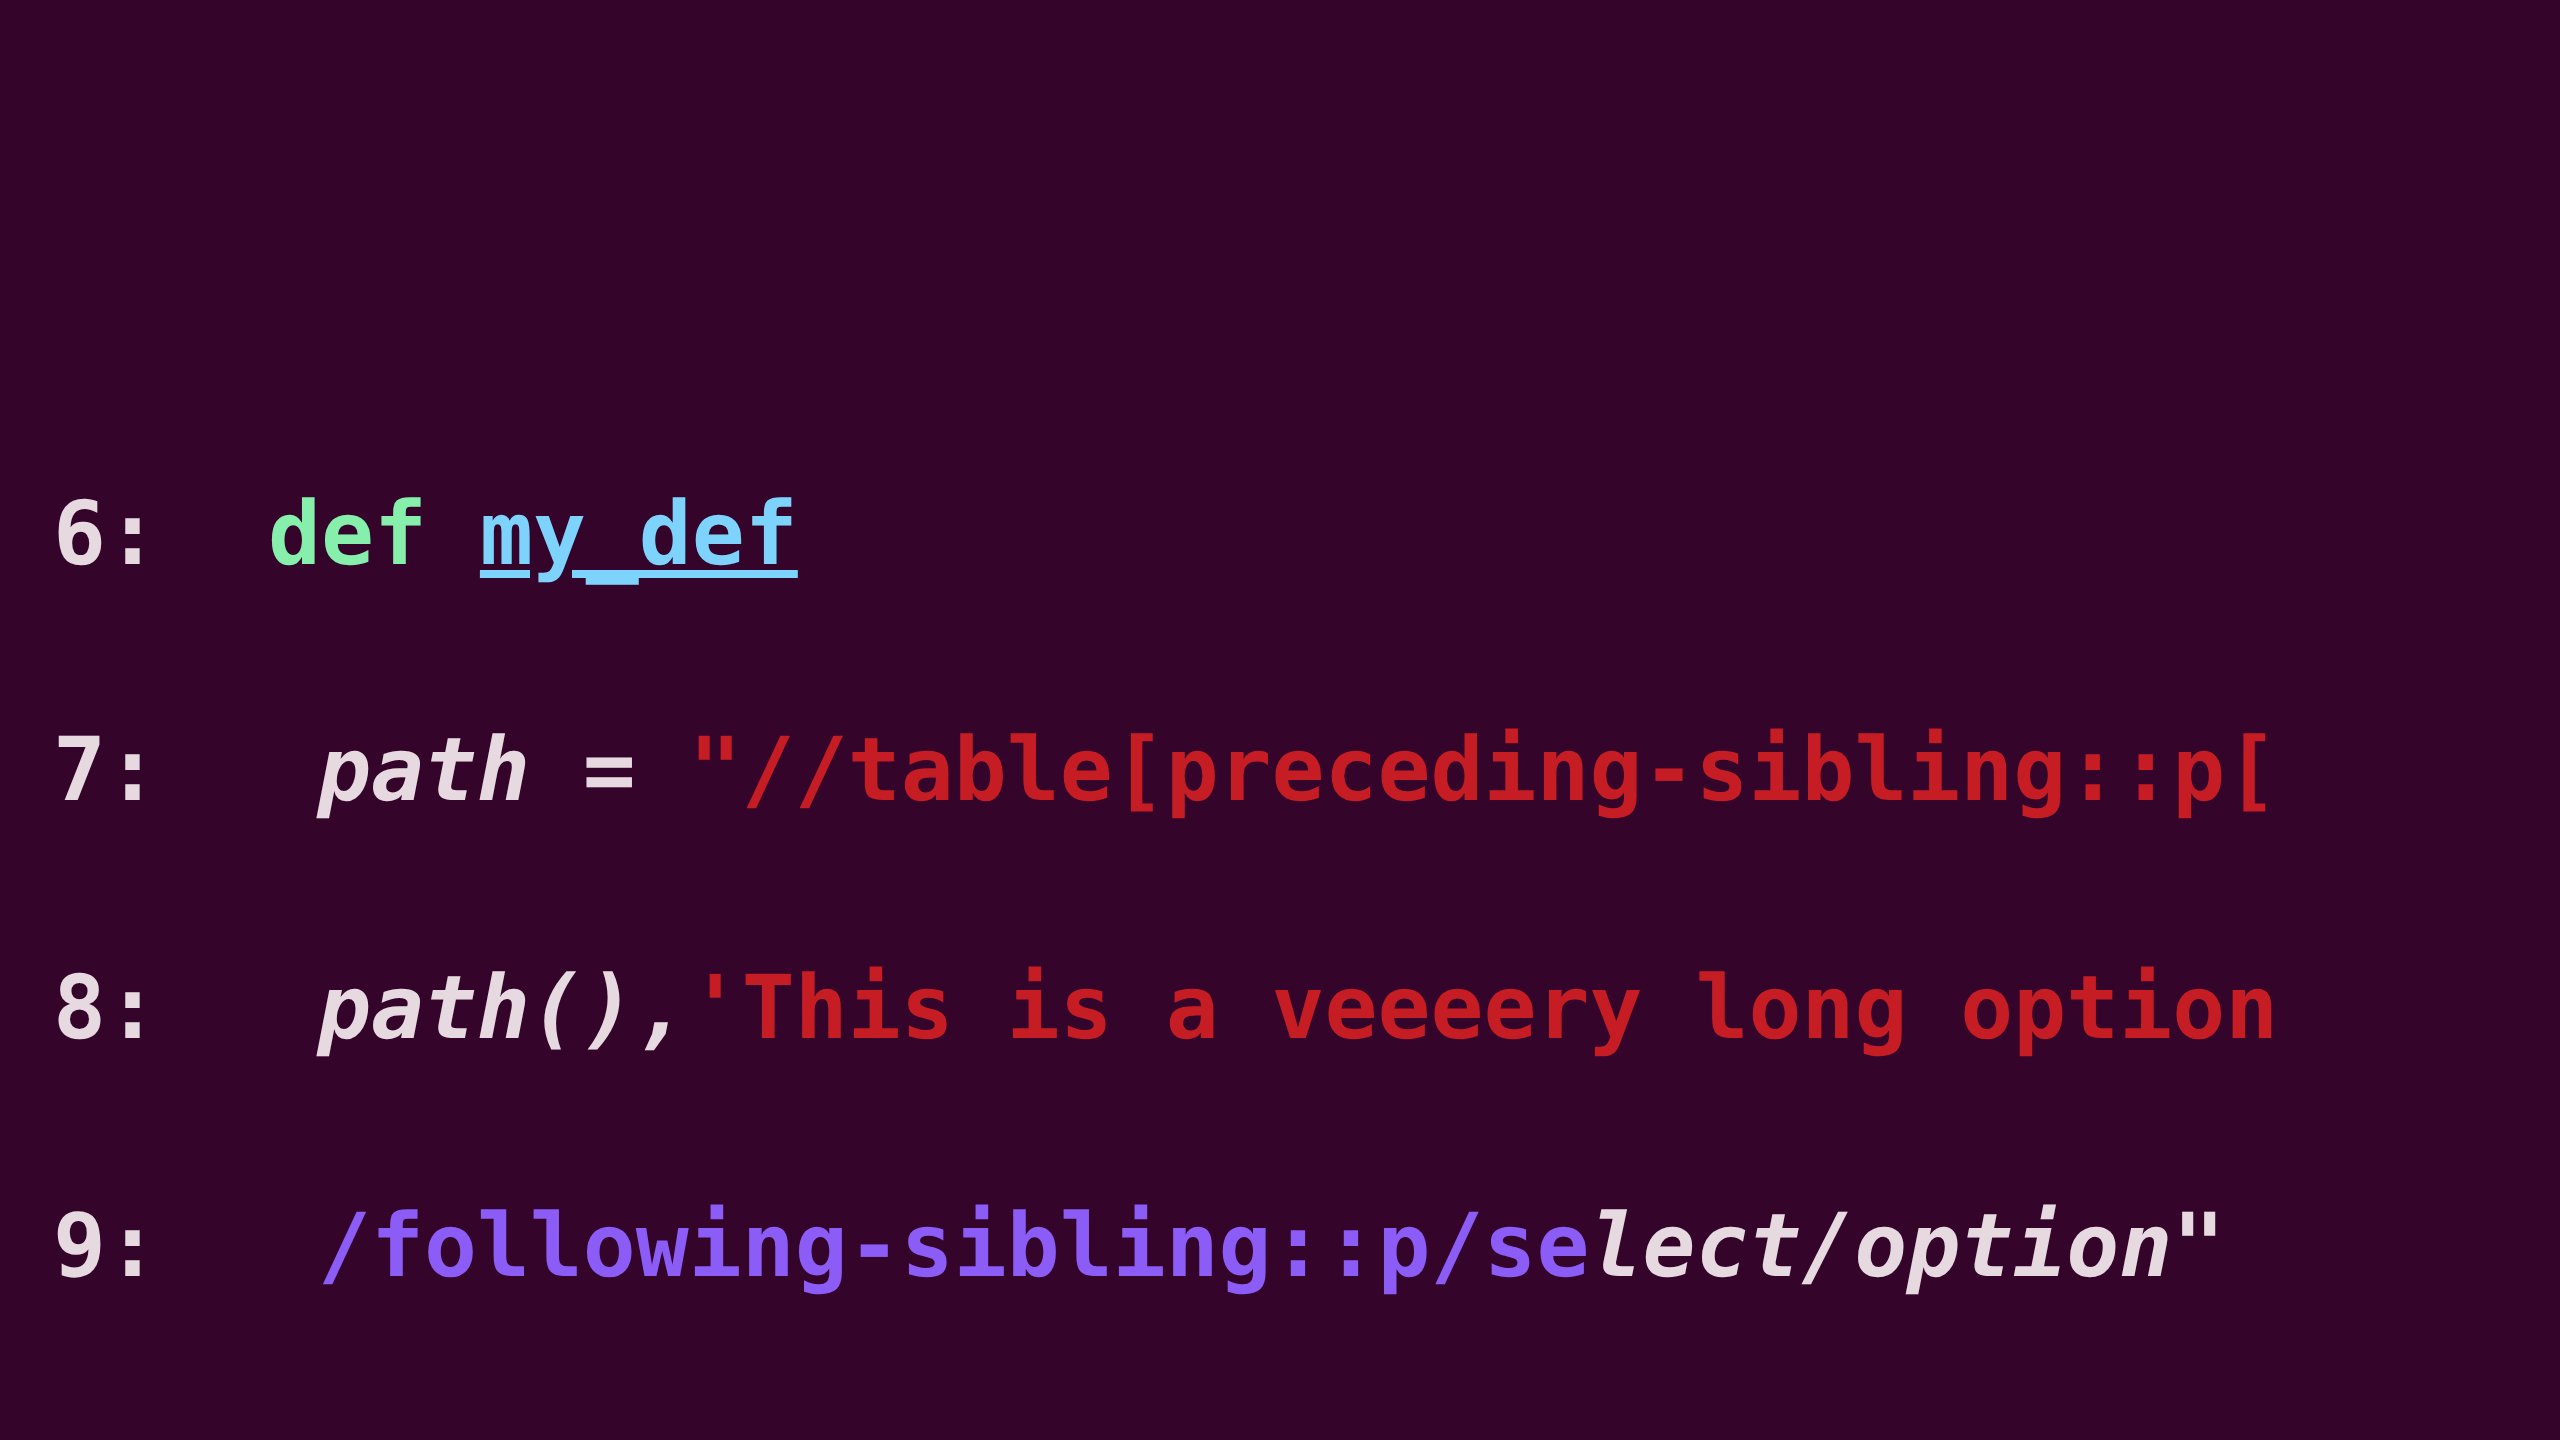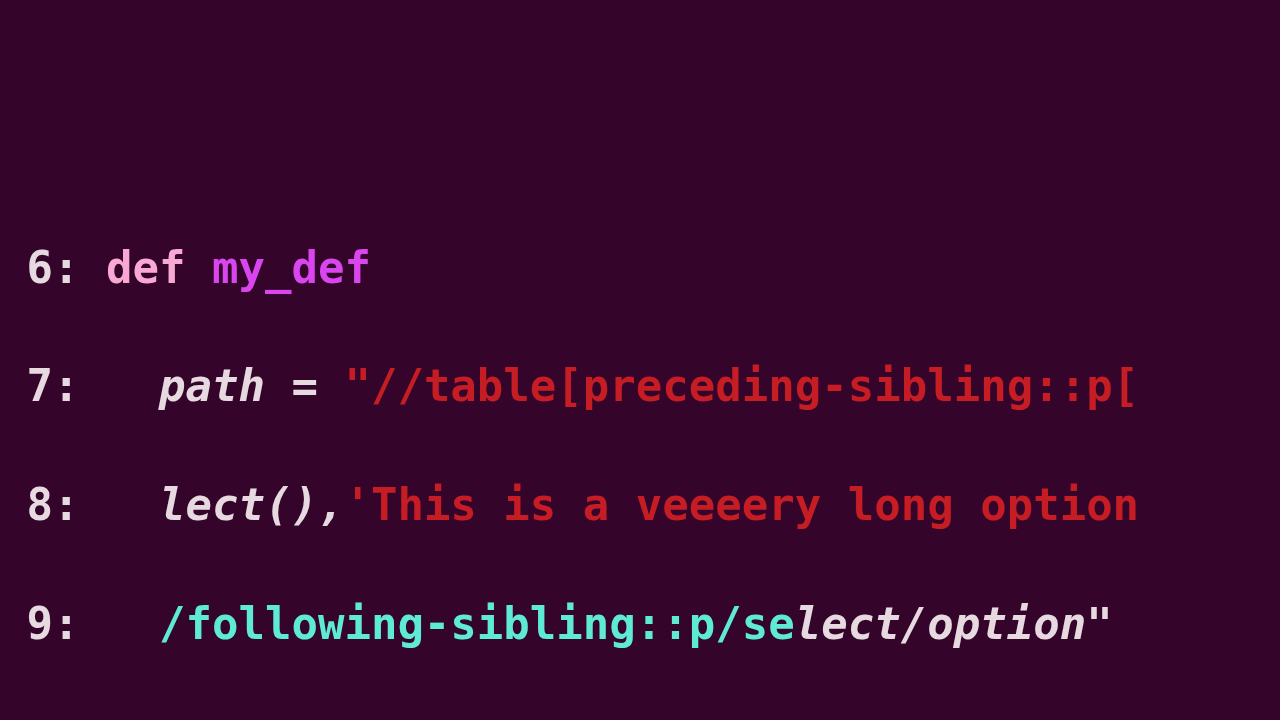--- a/index.html
+++ b/index.html
@@ -11,37 +11,37 @@
     font-family: "DejaVu Sans Mono", "Menlo", "Consolas", monospace;
     font-size: 44px;
     line-height: 1.35;
     color: #e6d9e0;
     font-weight: 600;
   }
   .screen {
     padding: 0;
     white-space: pre;
   }  
-  .kw  { color: #f9a8d4; }  
-  .id  { color: #d946ef; }  
+  .kw  { color: #86efac; margin-left: 28px; }  
+  .id  { color: #7dd3fc; text-decoration: underline; }  
   .txt { color: #e6d9e0; font-style: italic; }  
   .str { color: #c61c24; }  
-  .reg { color: #5eead4; margin-top: 36px; }
+  .reg { color: #8b5cf6; margin-top: 36px; }
   .row { display: block; }
   .gutter { color: #e6d9e0; }
 </style>
 </head>
 <body>
 
 <div class="screen">
 
 <span class="row"> </span>
 <span class="row"><span class="gutter"> 6:</span><span> </span><span class="kw">def </span><span class="id">my_def</span></span>
 <span class="row"><span class="gutter"> 7:</span><span>   </span><span class="txt">path = </span><span class="str">"//table[preceding-sibling::p[</span></span>
-<span class="row"><span class="gutter"> 8:</span><span>   </span><span class="txt">lect(),</span><span class="str">'This is a veeeery long option</span></span>
+<span class="row"><span class="gutter"> 8:</span><span>   </span><span class="txt">path(),</span><span class="str">'This is a veeeery long option</span></span>
 <span class="row"><span class="gutter"> 9:</span><span>   </span><span class="reg">/following-sibling::p/se</span><span class="txt">lect/option"</span></span>
 <span class="row"><span class="gutter">10:</span><span>   </span><span class="txt">binding.pry</span></span>
 
 
 
 
 
 
 </div>
 

